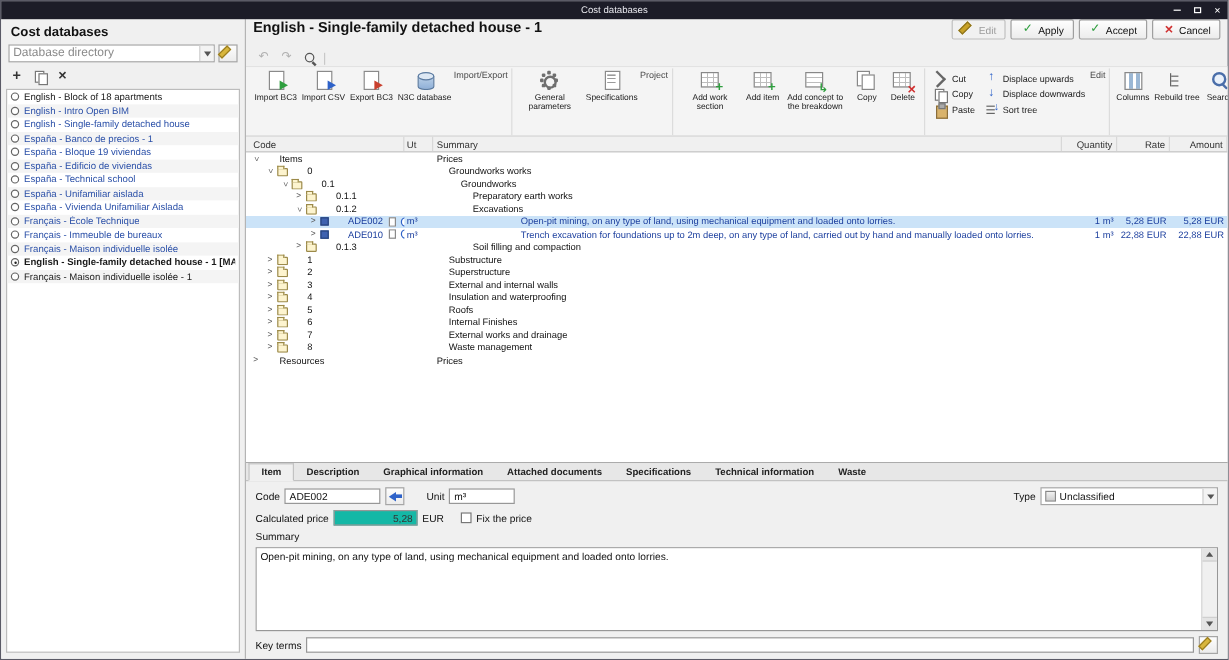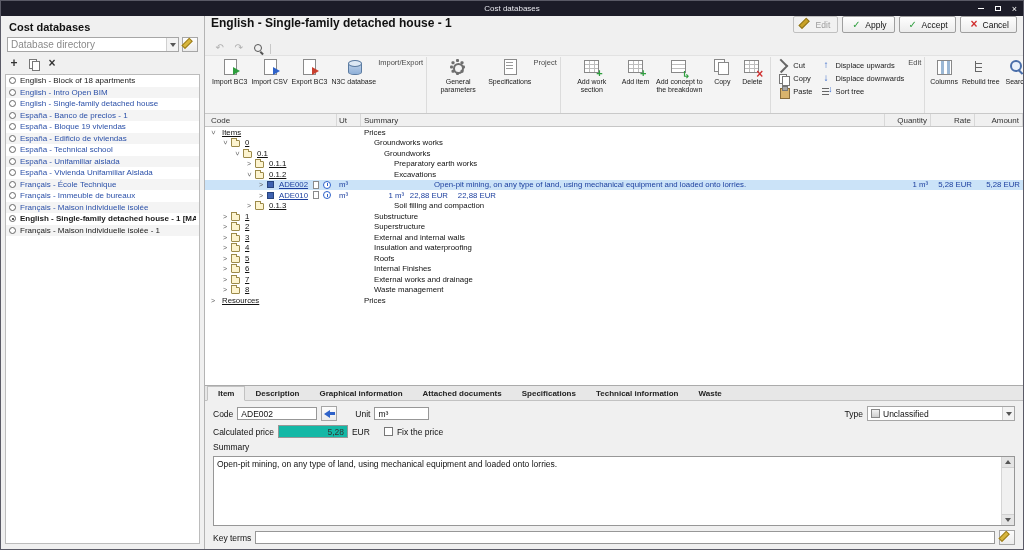--- a/index.html
+++ b/index.html
@@ -149,21 +149,21 @@
   .trow.icon-item .c-sum{padding-left:calc(33px + var(--level,0)*10px);}
   .c-qty,.c-rate,.c-amt{flex:none;text-align:right;padding-right:3px;white-space:nowrap;}
   .c-qty{width:46px;} .c-rate{width:44px;} .c-amt{width:48px;}
   .expander{width:8px;flex:none;text-align:center;color:#5a5a5a;font-size:7px;line-height:1;}
   .expander::before{content:">";display:inline-block;}
   .exp-expanded .expander::before{transform:rotate(90deg);}
   .node-icon{display:none;position:relative;flex:none;}
   .node-icon.i-folder{display:inline-block;width:9px;height:7px;background:#fdf4cf;border:1px solid #9c8a4a;border-radius:1px;margin-top:2px;}
   .node-icon.i-folder::before{content:"";position:absolute;left:-1px;top:-3px;width:4px;height:2px;background:#fdf4cf;border:1px solid #9c8a4a;border-bottom:none;}
   .node-icon.i-item{display:inline-block;width:7px;height:7px;background:#3f62b0;border:1px solid #27447e;}
-  .code-text{margin-left:3px;text-decoration:underline;}
+  .code-text{margin-left:14px;}
   .doc-badge,.cycle-badge{display:none;flex:none;position:relative;}
   .icon-item .doc-badge{display:inline-block;width:6px;height:8px;border:1px solid #8a8a8a;background:#fff;margin-left:3px;}
   .icon-item .cycle-badge{display:inline-block;width:8px;height:8px;border:1px solid #2e62c9;border-radius:50%;background:#fff;margin-left:2px;}
   .icon-item .cycle-badge::after{content:"";position:absolute;left:3px;top:1.5px;width:1px;height:3px;background:#2e62c9;}
 
   
   .bottom-panel{height:164px;flex:none;border-top:1px solid #ababab;background:#f0f0f0;display:flex;flex-direction:column;}
   .tabs{display:flex;height:15px;flex:none;align-items:flex-end;background:#e7e7e7;border-bottom:1px solid #c2c2c2;padding:0 2px;}
   .tab{font-size:8px;font-weight:bold;color:#222;padding:2px 10px 2px;white-space:nowrap;}
   .tab.active{background:#f0f0f0;border:1px solid #c2c2c2;border-bottom-color:#f0f0f0;margin-bottom:-1px;}
@@ -551,20 +551,21 @@
             </div>
             <div class="trow exp-collapsed icon-item" style="--level: 4;">
               <span class="c-tree">
                 <span class="expander"></span>
                 <span class="node-icon ico i-item"></span>
                 <span class="code-text">ADE010</span>
                 <span class="doc-badge"></span>
                 <span class="cycle-badge"></span>
               </span>
               <span class="c-ut">m³</span>
+              <span class="c-sum">Trench excavation for foundations up to 2m deep, on any type of land, carried out by hand and manually loaded onto lorries.</span>
               <span class="c-qty">1 m³</span>
               <span class="c-rate">22,88 EUR</span>
               <span class="c-amt">22,88 EUR</span>
             </div>
             <div class="trow exp-collapsed icon-folder" style="--level: 3;">
               <span class="c-tree">
                 <span class="expander"></span>
                 <span class="node-icon ico i-folder"></span>
                 <span class="code-text">0.1.3</span>
 

